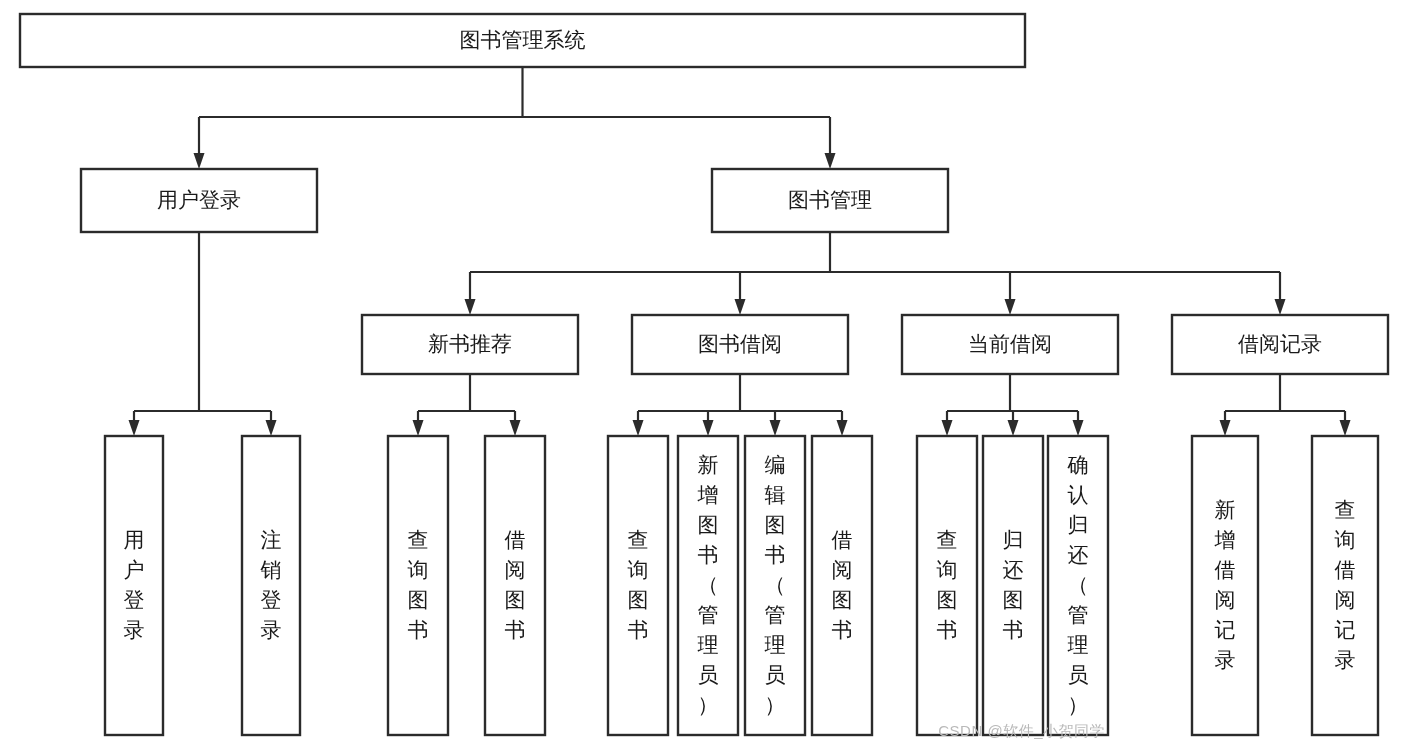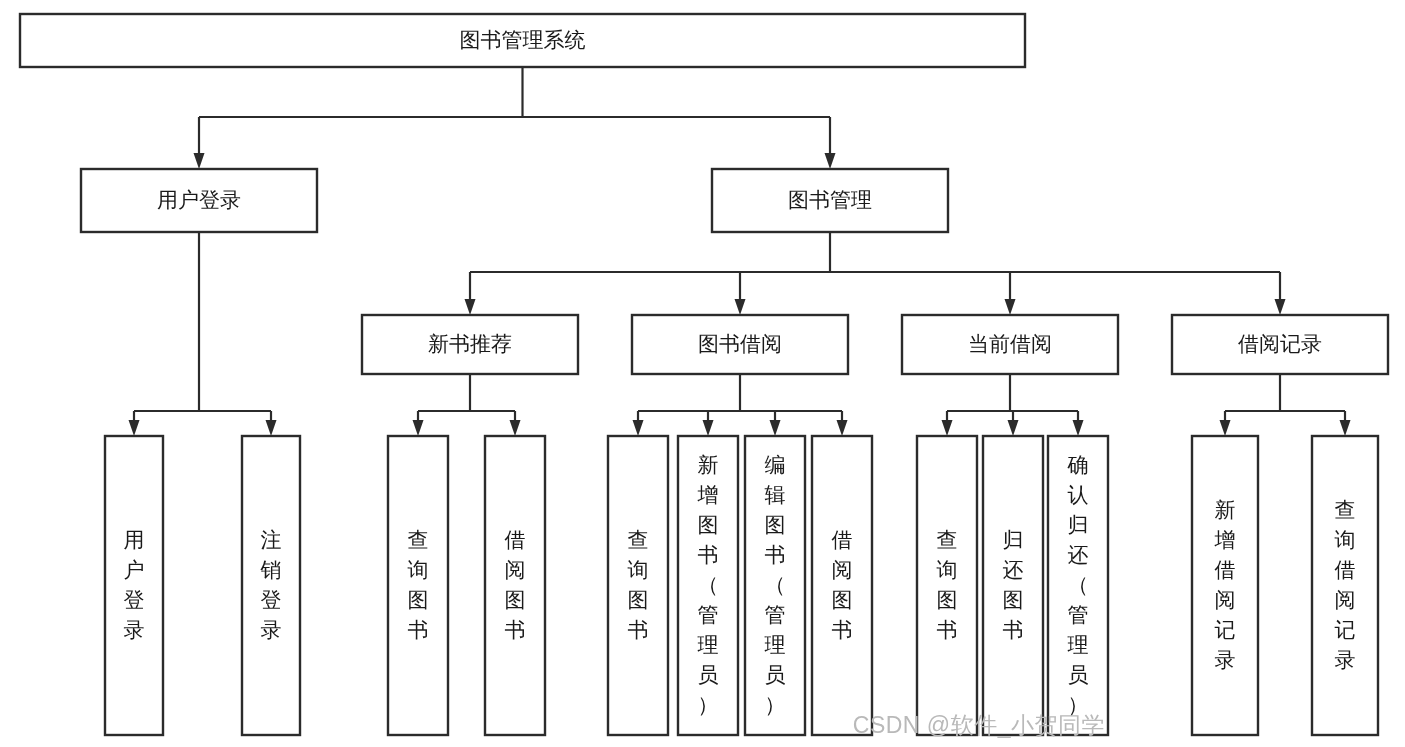--- a/index.html
+++ b/index.html
@@ -51,21 +51,21 @@
     stroke-linecap: butt;
   }
   .arrow-head {
     fill: #2b2b2b;
     stroke: none;
   }
   .watermark {
     position: absolute;
     right: 8px;
     bottom: 6px;
-    font-size: 23px;
+    font-size: 15px;
     color: #b9b9b9;
     font-family: "Liberation Sans", "DejaVu Sans", sans-serif;
     white-space: nowrap;
     letter-spacing: 0.5px;
     user-select: none;
     text-align: center;
   }
 </style>
 </head>
 <body>

